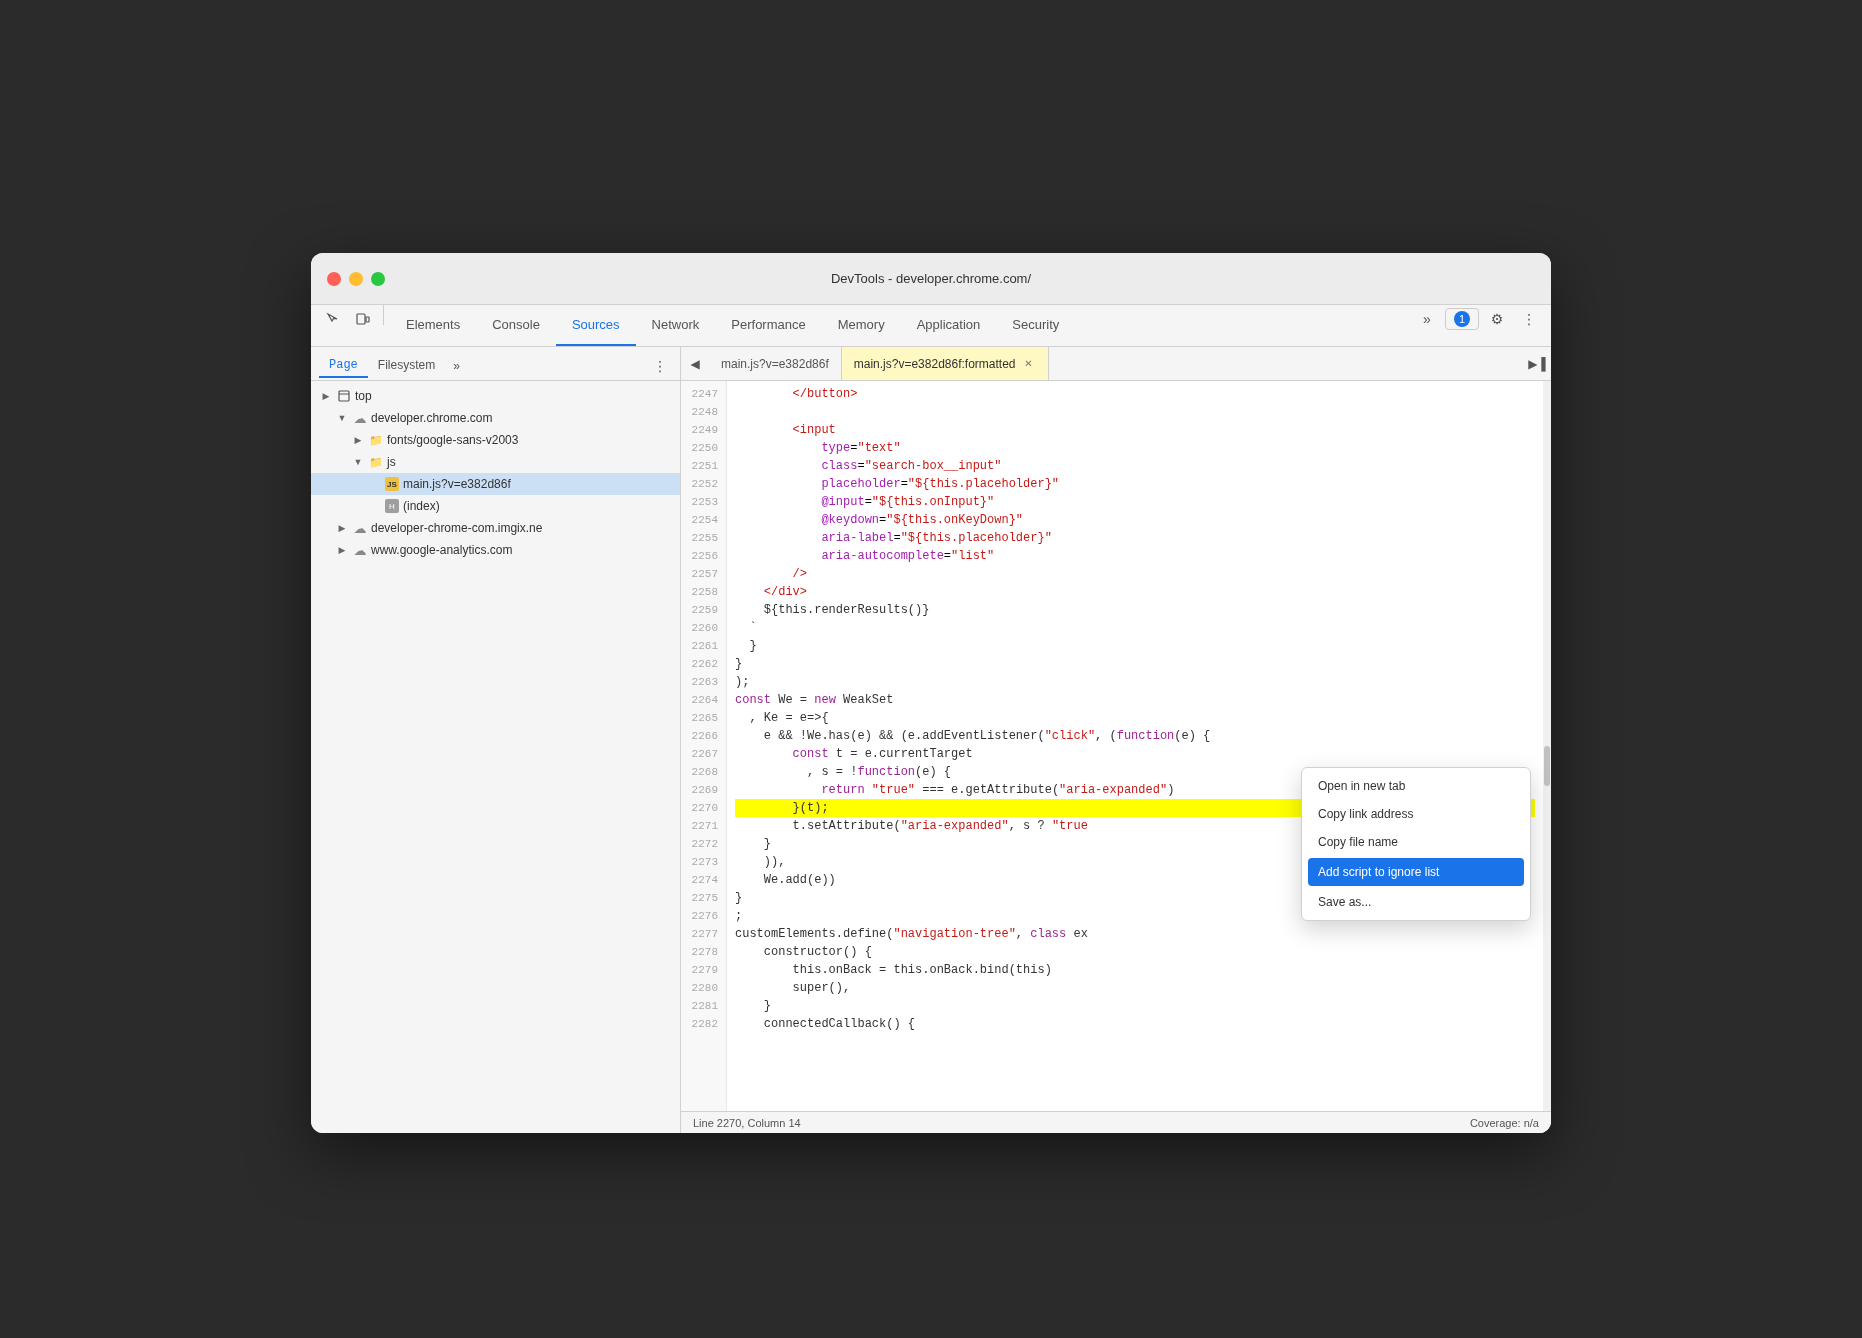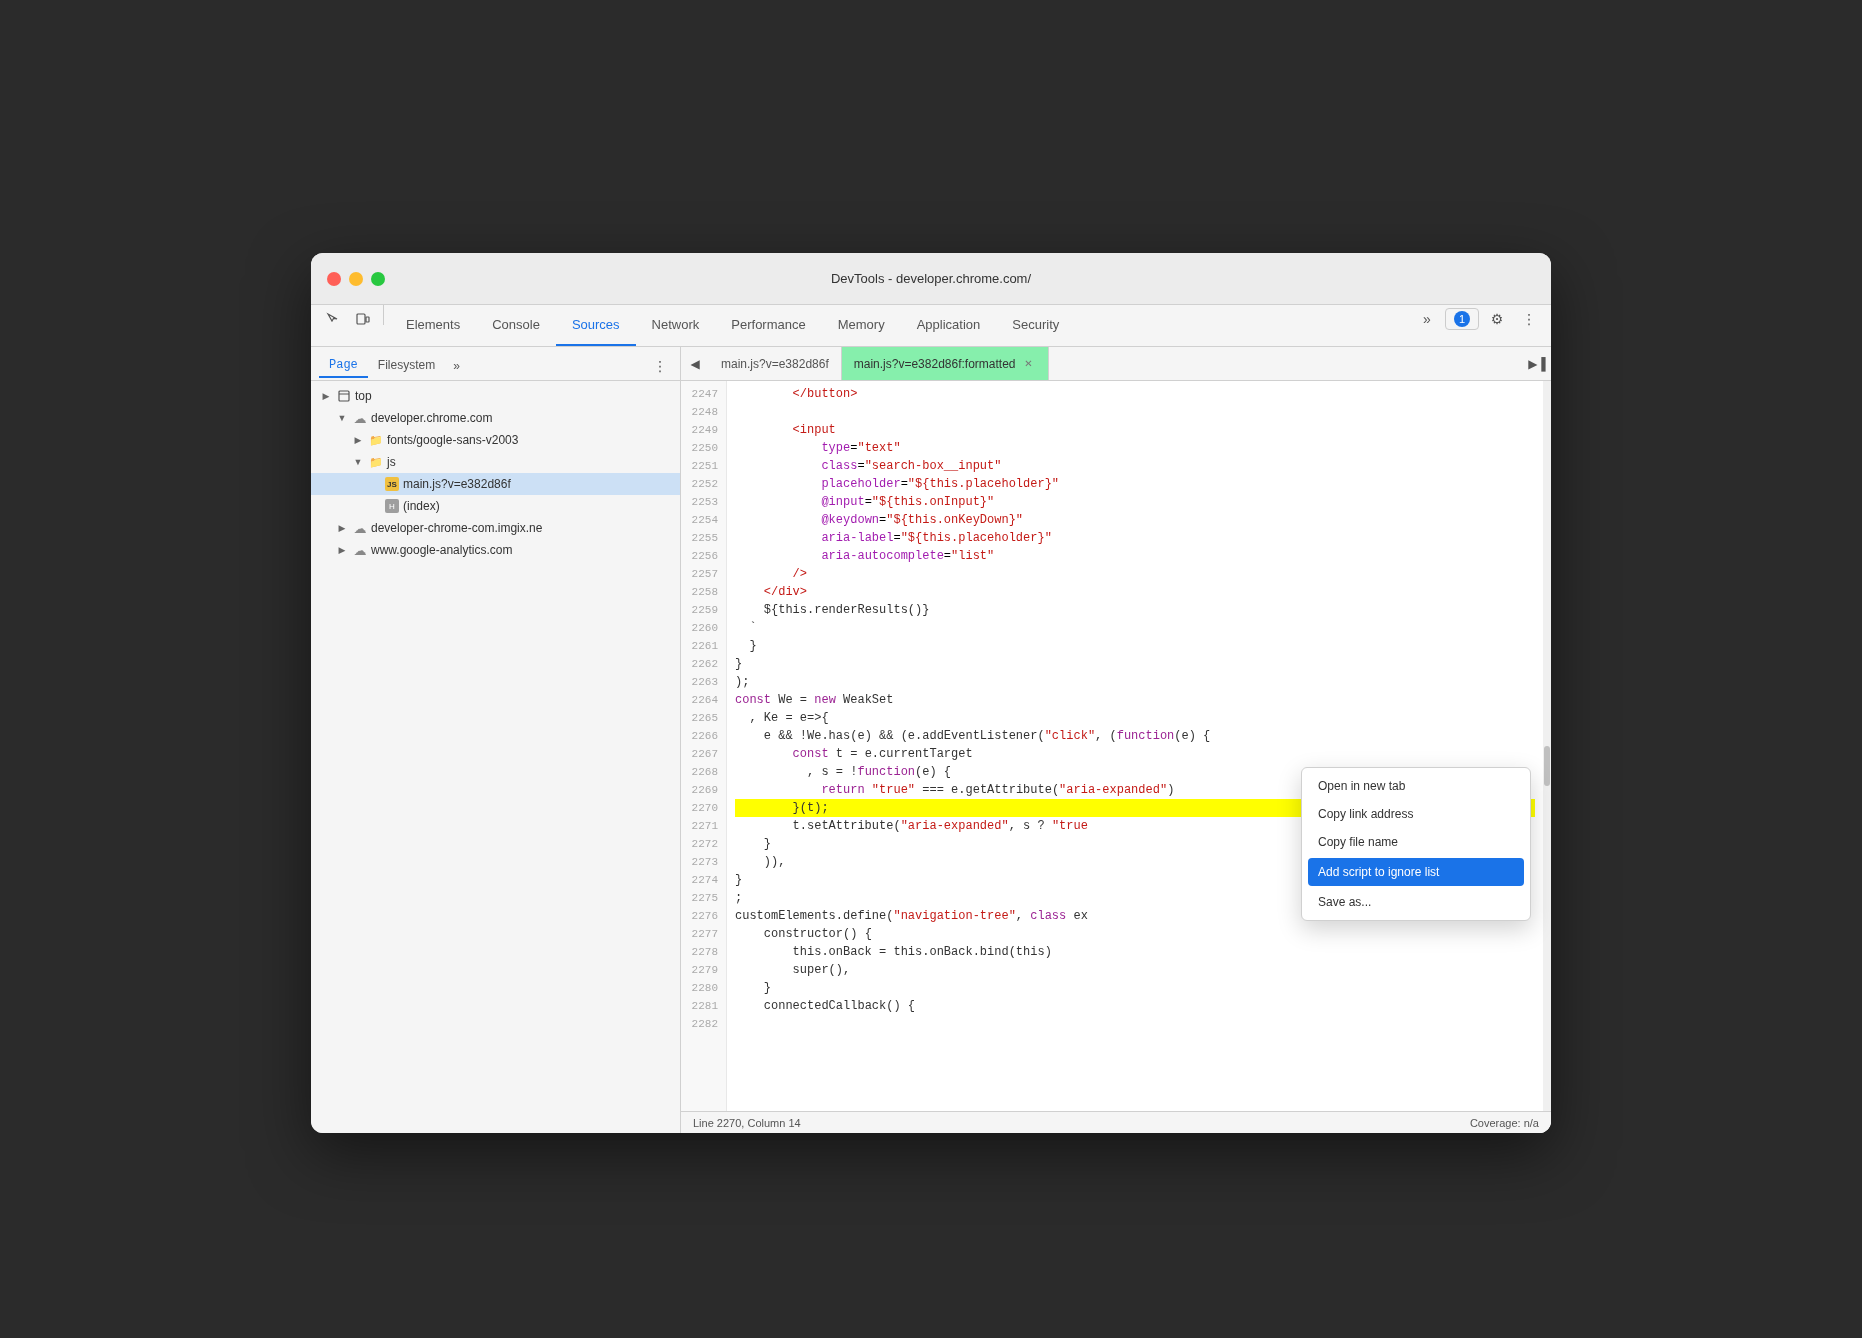--- a/index.html
+++ b/index.html
@@ -295,21 +295,21 @@
       padding: 0 12px;
       height: 100%;
       font-size: 12px;
       color: #555;
       cursor: pointer;
       border-right: 1px solid #d0d0d0;
       white-space: nowrap;
       gap: 6px;
     }
     .editor-tab.active {
-      background: #86efac;
+      background: #fef9c3;
       color: #333;
       font-weight: 500;
     }
     .editor-tab-close {
       width: 14px;
       height: 14px;
       display: flex;
       align-items: center;
       justify-content: center;
       border-radius: 50%;
@@ -627,20 +627,21 @@
           <span class="code-line"><span class="syntax-keyword">const</span> <span class="syntax-plain">We = </span><span class="syntax-keyword">new</span> <span class="syntax-plain">WeakSet</span></span>
           <span class="code-line">  <span class="syntax-plain">, Ke = e=&gt;{</span></span>
           <span class="code-line">    <span class="syntax-plain">e &amp;&amp; !We.has(e) &amp;&amp; (e.addEventListener(<span class="syntax-string">"click"</span>, (<span class="syntax-keyword">function</span>(e) {</span></span>
           <span class="code-line">        <span class="syntax-keyword">const</span> <span class="syntax-plain">t = e.currentTarget</span></span>
           <span class="code-line">          <span class="syntax-plain">, s = !<span class="syntax-keyword">function</span>(e) {</span></span>
           <span class="code-line">            <span class="syntax-keyword">return</span> <span class="syntax-string">"true"</span> <span class="syntax-plain">=== e.getAttribute(<span class="syntax-string">"aria-expanded"</span>)</span></span>
           <span class="code-line highlighted-line">        <span class="syntax-plain">}(t);</span></span>
           <span class="code-line">        <span class="syntax-plain">t.setAttribute(<span class="syntax-string">"aria-expanded"</span>, s ? <span class="syntax-string">"true</span></span></span>
           <span class="code-line">    <span class="syntax-plain">}</span></span>
           <span class="code-line">    <span class="syntax-plain">)),</span></span>
+          <span class="code-line">    <span class="syntax-plain">We.add(e))</span></span>
           <span class="code-line"><span class="syntax-plain">}</span></span>
           <span class="code-line"><span class="syntax-plain">;</span></span>
           <span class="code-line"><span class="syntax-plain">customElements.define(<span class="syntax-string">"navigation-tree"</span>, <span class="syntax-keyword">class</span> ex</span></span>
           <span class="code-line">    <span class="syntax-plain">constructor() {</span></span>
           <span class="code-line">        <span class="syntax-plain">this.onBack = this.onBack.bind(this)</span></span>
           <span class="code-line">        <span class="syntax-plain">super(),</span></span>
           <span class="code-line">    <span class="syntax-plain">}</span></span>
           <span class="code-line">    <span class="syntax-plain">connectedCallback() {</span></span>
         </div>
         <div class="editor-scrollbar">

